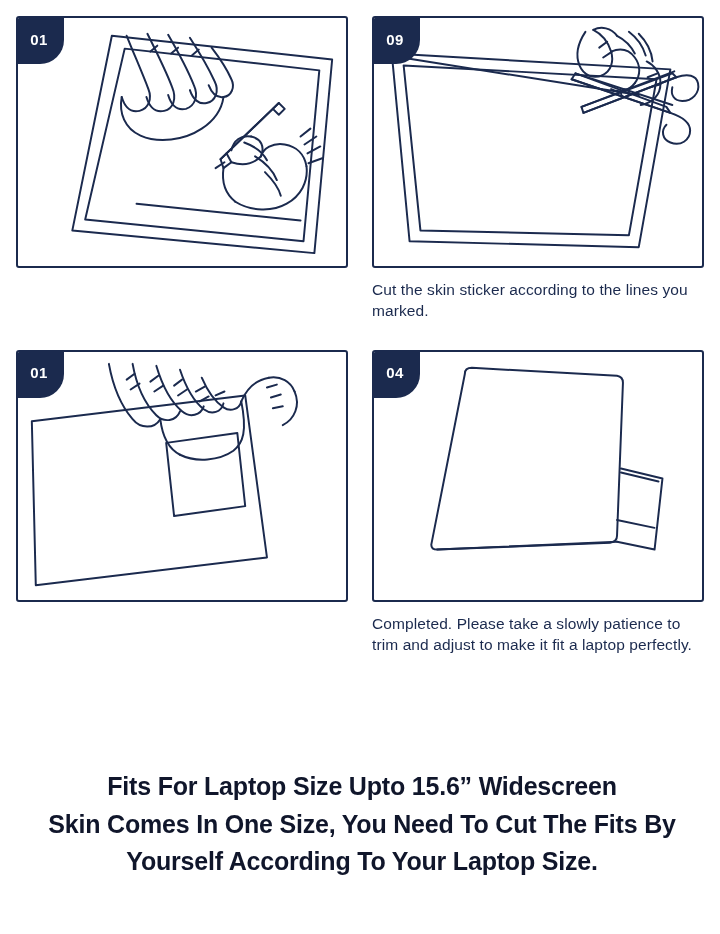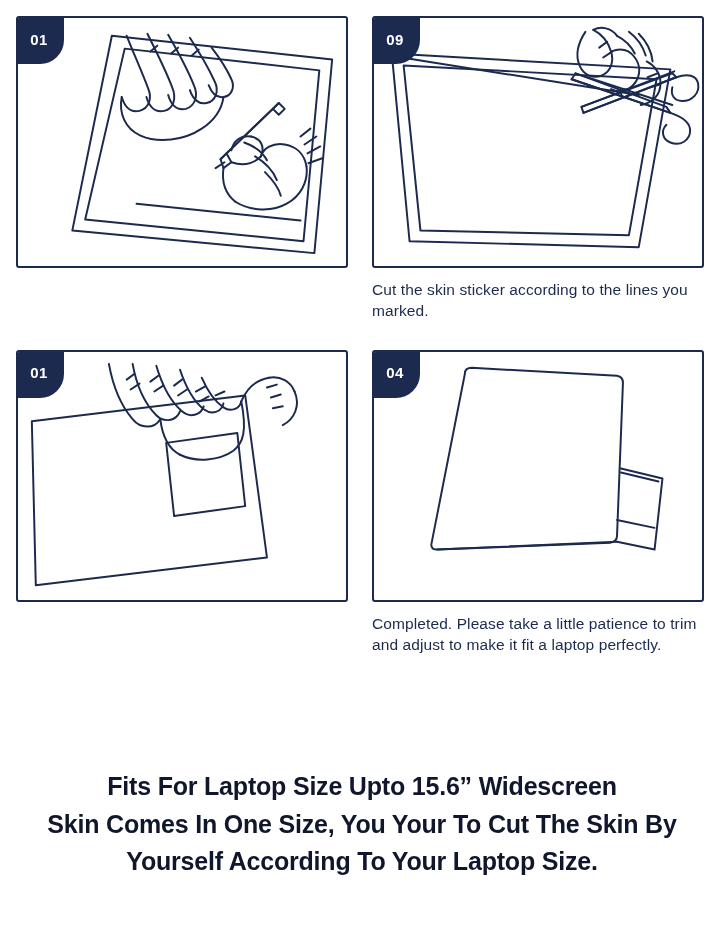--- a/index.html
+++ b/index.html
@@ -234,26 +234,26 @@
               <path d="M92 22 Q92 16 99 16 L246 24 Q252 25 252 31 L246 186 Q246 192 239 193 L64 200 Q58 200 58 195 Z"></path>
 
               <path d="M250 118 L292 128 L284 200 L246 192"></path>
               <path d="M250 122 L288 131"></path>
               <path d="M246 170 L284 178"></path>
 
               <path d="M64 200 L246 192"></path>
             </g>
           </svg>
         </div>
-        <div class="caption">Completed. Please take a little patience to trim and adjust to make it fit a laptop perfectly.</div>
+        <div class="caption">Completed. Please take a slowly patience to trim and adjust to make it fit a laptop perfectly.</div>
       </div>
 
     </div>
 
   </div>
 
   <div class="footer">
     <div class="footer-line">Fits For Laptop Size Upto 15.6” Widescreen</div>
-    <div class="footer-line">Skin Comes In One Size, You Your To Cut The Skin By</div>
+    <div class="footer-line">Skin Comes In One Size, You Need To Cut The Fits By</div>
     <div class="footer-line">Yourself According To Your Laptop Size.</div>
   </div>
 
 </div>
 
 </body></html>

